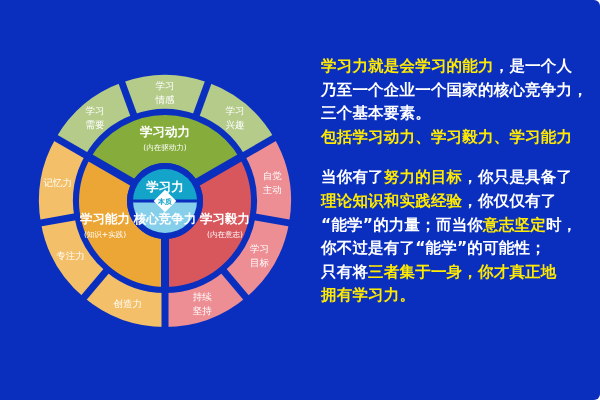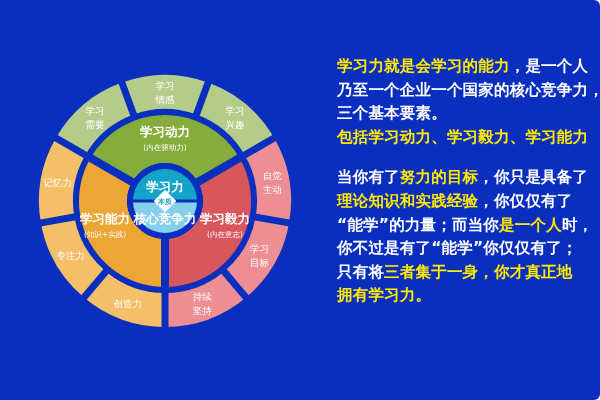--- a/index.html
+++ b/index.html
@@ -8,21 +8,21 @@
     background: #0a2fbf; border-radius: 0 6px 6px 0;
     font-family: "DejaVu Sans", sans-serif;
   }
   #wheel { position: absolute; left: 0; top: 0; }
   .seg-label { font-family: "DejaVu Sans", sans-serif; fill: #ffffff; font-weight: bold; }
   #textblock {
     position: absolute; left: 321px; top: 55px; width: 275px;
     color: #ffffff; font-weight: bold; font-size: 15.5px; line-height: 23.6px;
     letter-spacing: 0.2px;
   }
-  .para { margin: 0 0 17px 16px; }
+  .para { margin: 0 0 17px 0; }
   .line { display: block; white-space: nowrap; }
   .hl { color: #ffea00; }
 </style>
 </head>
 <body>
 
 <div id="stage">
   <svg id="wheel" width="330" height="400" viewBox="0 0 330 400">
       <path d="M239.47818472546174,158 A86,86 0 0 0 90.52181527453827,158 L132.0910346561913,182 A38,38 0 0 1 197.9089653438087,182 Z" fill="#86ad3c"></path>
       <path d="M165,287 A86,86 0 0 0 239.47818472546174,158 L197.9089653438087,182 A38,38 0 0 1 165,239 Z" fill="#d7575c"></path>
@@ -87,19 +87,19 @@
   <div id="textblock">
       <div class="para">
         <span class="line"><span class="hl">学习力就是会学习的能力</span><span>，是一个人</span></span>
         <span class="line"><span>乃至一个企业一个国家的核心竞争力，</span></span>
         <span class="line"><span>三个基本要素。</span></span>
         <span class="line"><span class="hl">包括学习动力、学习毅力、学习能力</span></span>
       </div>
       <div class="para">
         <span class="line"><span>当你有了</span><span class="hl">努力的目标</span><span>，你只是具备了</span></span>
         <span class="line"><span class="hl">理论知识和实践经验</span><span>，你仅仅有了</span></span>
-        <span class="line"><span>“能学”的力量；而当你</span><span class="hl">是一个人</span><span>时，</span></span>
-        <span class="line"><span>你不过是有了“能学”你仅仅有了；</span></span>
+        <span class="line"><span>“能学”的力量；而当你</span><span class="hl">意志坚定</span><span>时，</span></span>
+        <span class="line"><span>你不过是有了“能学”的可能性；</span></span>
         <span class="line"><span>只有将</span><span class="hl">三者集于一身，你才真正地</span></span>
         <span class="line"><span class="hl">拥有学习力。</span></span>
       </div>
     </div>
 </div>
 
 </body></html>

